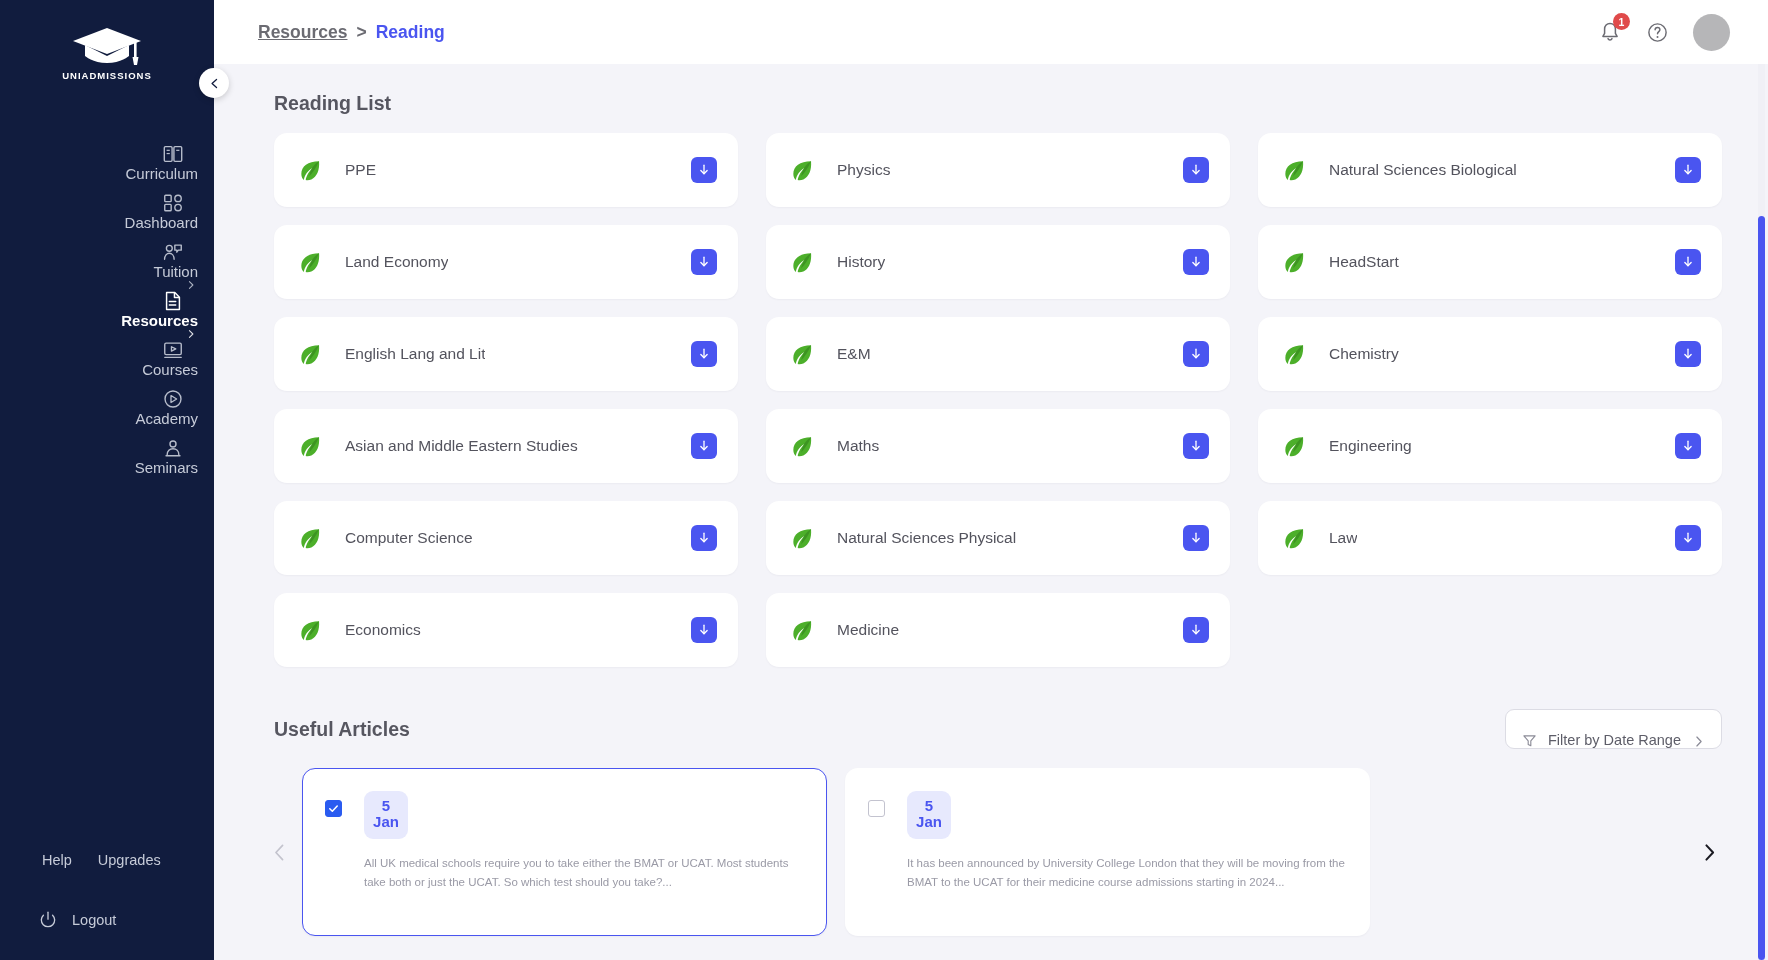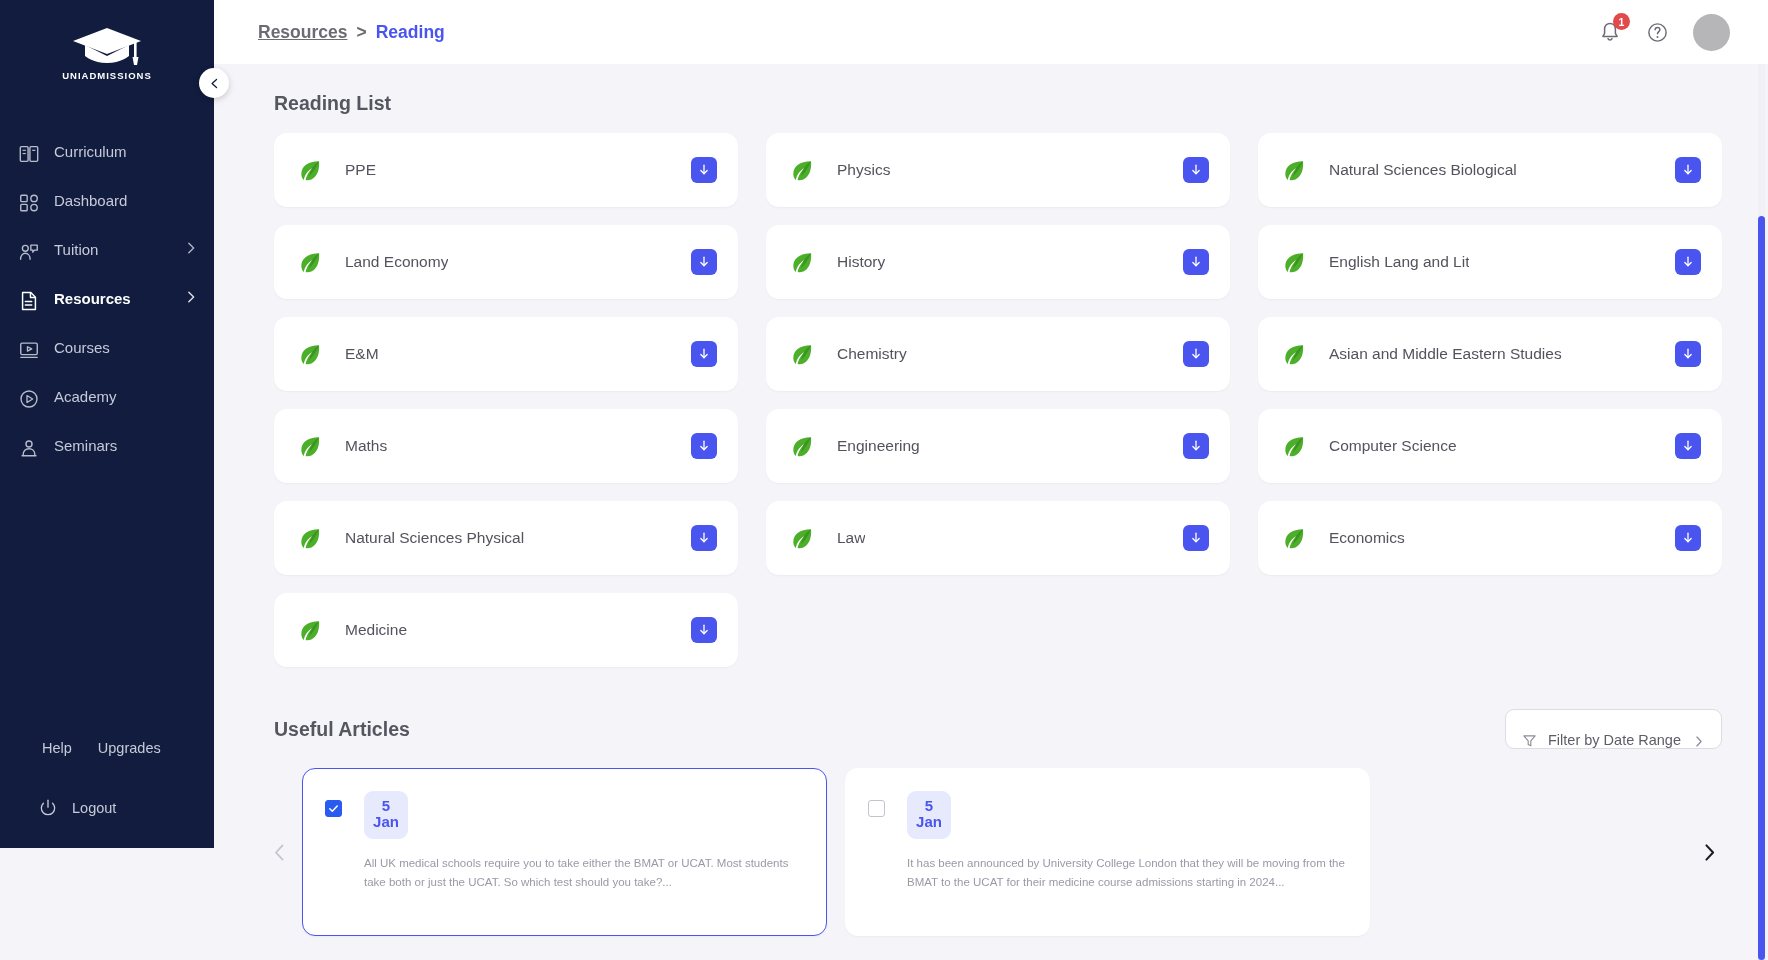--- a/index.html
+++ b/index.html
@@ -6,21 +6,21 @@
   html, body {
     width: 1768px; height: 960px;
     overflow: hidden;
     font-family: "Liberation Sans", sans-serif;
     background: #f4f4f9;
   }
   #app { position: relative; width: 1768px; height: 960px; display: flex; }
 
   
   .sidebar {
-    width: 214px; height: 848px;
+    width: 214px; height: 960px;
     background: #111c3e;
     flex: 0 0 214px;
     position: relative;
     display: flex; flex-direction: column;
   }
   .logo-wrap {
     padding-top: 24px; padding-bottom: 10px;
     display: flex; flex-direction: column; align-items: center;
   }
   .logo-cap { width: 72px; height: 44px; display: block; }
@@ -32,24 +32,25 @@
     position: absolute; right: -15px; top: 68px;
     width: 30px; height: 30px; border-radius: 50%;
     background: #ffffff;
     box-shadow: 0 2px 6px rgba(0,0,0,0.18);
     display: flex; align-items: center; justify-content: center;
     cursor: pointer; z-index: 40;
   }
 
   .nav { margin-top: 52px; display: flex; flex-direction: column; }
   .nav-item {
-    display: flex; align-items: flex-start;
-    height: 49px; padding-left: 18px; padding-right: 16px;
+    display: flex; align-items: flex-end;
+    height: 49px; padding-left: 45px; padding-right: 16px;
     color: #c6cbd8; font-size: 15px; cursor: pointer;
     position: relative;
+    flex-direction: column;
   }
   .nav-item .ic { width: 22px; height: 22px; flex: 0 0 22px; margin-right: 14px; opacity: .92; }
   .nav-item .lbl { white-space: nowrap; }
   .nav-item.active { color: #ffffff; }
   .nav-item.active .lbl { font-weight: bold; }
   .nav-item.active .ic { opacity: 1; }
   .nav-chev { margin-left: auto; width: 14px; height: 14px; opacity: .85; }
 
   .side-bottom { margin-top: auto; padding-bottom: 30px; }
   .side-links { display: flex; gap: 26px; padding-left: 42px; margin-bottom: 42px; }
@@ -393,20 +394,33 @@
                 <polyline points="4.4,8.6 8,12.3 11.6,8.6" fill="none" stroke="#fff" stroke-width="1.5" stroke-linecap="round" stroke-linejoin="round"></polyline>
               </svg>
             </div>
           </div>
           <div class="rl-card">
             <svg class="leaf" viewBox="0 0 24 24">
               <path d="M20.2,3.2 C9.5,3.2 3.2,8.2 3.2,15.3 C3.2,18.1 4.4,20.1 5.6,21 C6.2,16.6 9.4,11.7 14.6,9.3 C10.9,12.3 8,16.6 7.4,21.2 C9,21.6 11,21.4 12.8,20.6 C18.2,18.2 20.9,11.6 20.2,3.2 Z" fill="#4caf2a"></path>
               <path d="M20.2,3.2 C15,6.2 11.6,11.4 10.8,17.6 C14.2,14.2 17.6,9.2 20.2,3.2 Z" fill="#3d9422"></path>
             </svg>
             <span class="rl-label">History</span>
+            <div class="dl-btn">
+              <svg width="14" height="14" viewBox="0 0 16 16">
+                <line x1="8" y1="2.6" x2="8" y2="12" stroke="#fff" stroke-width="1.5" stroke-linecap="round"></line>
+                <polyline points="4.4,8.6 8,12.3 11.6,8.6" fill="none" stroke="#fff" stroke-width="1.5" stroke-linecap="round" stroke-linejoin="round"></polyline>
+              </svg>
+            </div>
+          </div>
+          <div class="rl-card">
+            <svg class="leaf" viewBox="0 0 24 24">
+              <path d="M20.2,3.2 C9.5,3.2 3.2,8.2 3.2,15.3 C3.2,18.1 4.4,20.1 5.6,21 C6.2,16.6 9.4,11.7 14.6,9.3 C10.9,12.3 8,16.6 7.4,21.2 C9,21.6 11,21.4 12.8,20.6 C18.2,18.2 20.9,11.6 20.2,3.2 Z" fill="#4caf2a"></path>
+              <path d="M20.2,3.2 C15,6.2 11.6,11.4 10.8,17.6 C14.2,14.2 17.6,9.2 20.2,3.2 Z" fill="#3d9422"></path>
+            </svg>
+            <span class="rl-label">HeadStart</span>
             <div class="dl-btn">
               <svg width="14" height="14" viewBox="0 0 16 16">
                 <line x1="8" y1="2.6" x2="8" y2="12" stroke="#fff" stroke-width="1.5" stroke-linecap="round"></line>
                 <polyline points="4.4,8.6 8,12.3 11.6,8.6" fill="none" stroke="#fff" stroke-width="1.5" stroke-linecap="round" stroke-linejoin="round"></polyline>
               </svg>
             </div>
           </div>
           <div class="rl-card">
             <svg class="leaf" viewBox="0 0 24 24">
               <path d="M20.2,3.2 C9.5,3.2 3.2,8.2 3.2,15.3 C3.2,18.1 4.4,20.1 5.6,21 C6.2,16.6 9.4,11.7 14.6,9.3 C10.9,12.3 8,16.6 7.4,21.2 C9,21.6 11,21.4 12.8,20.6 C18.2,18.2 20.9,11.6 20.2,3.2 Z" fill="#4caf2a"></path>

